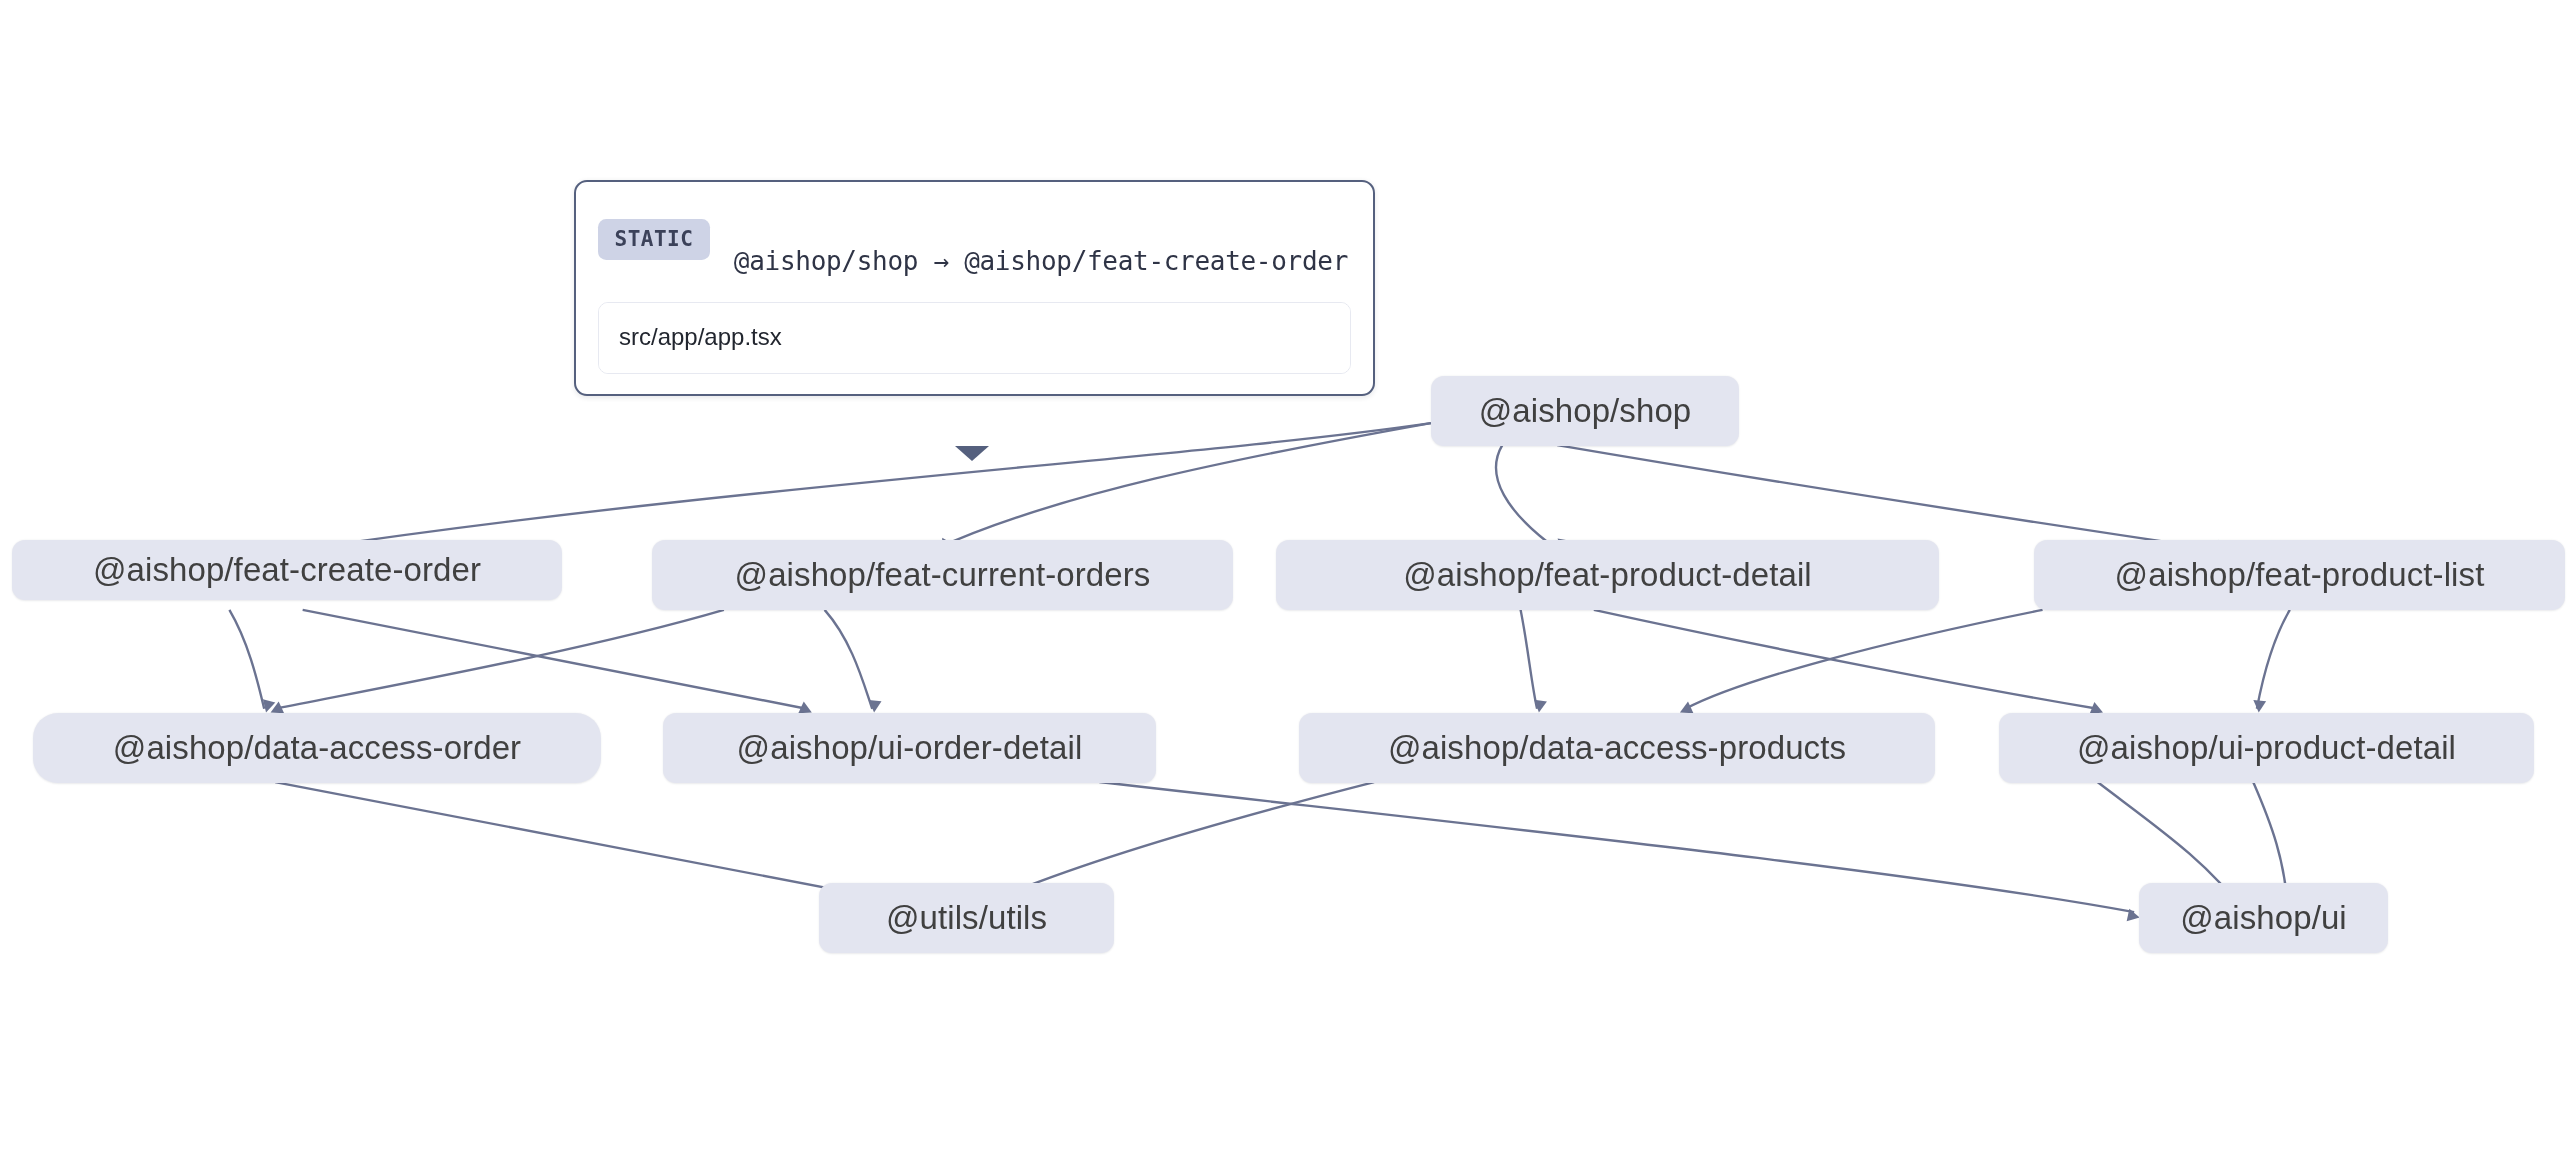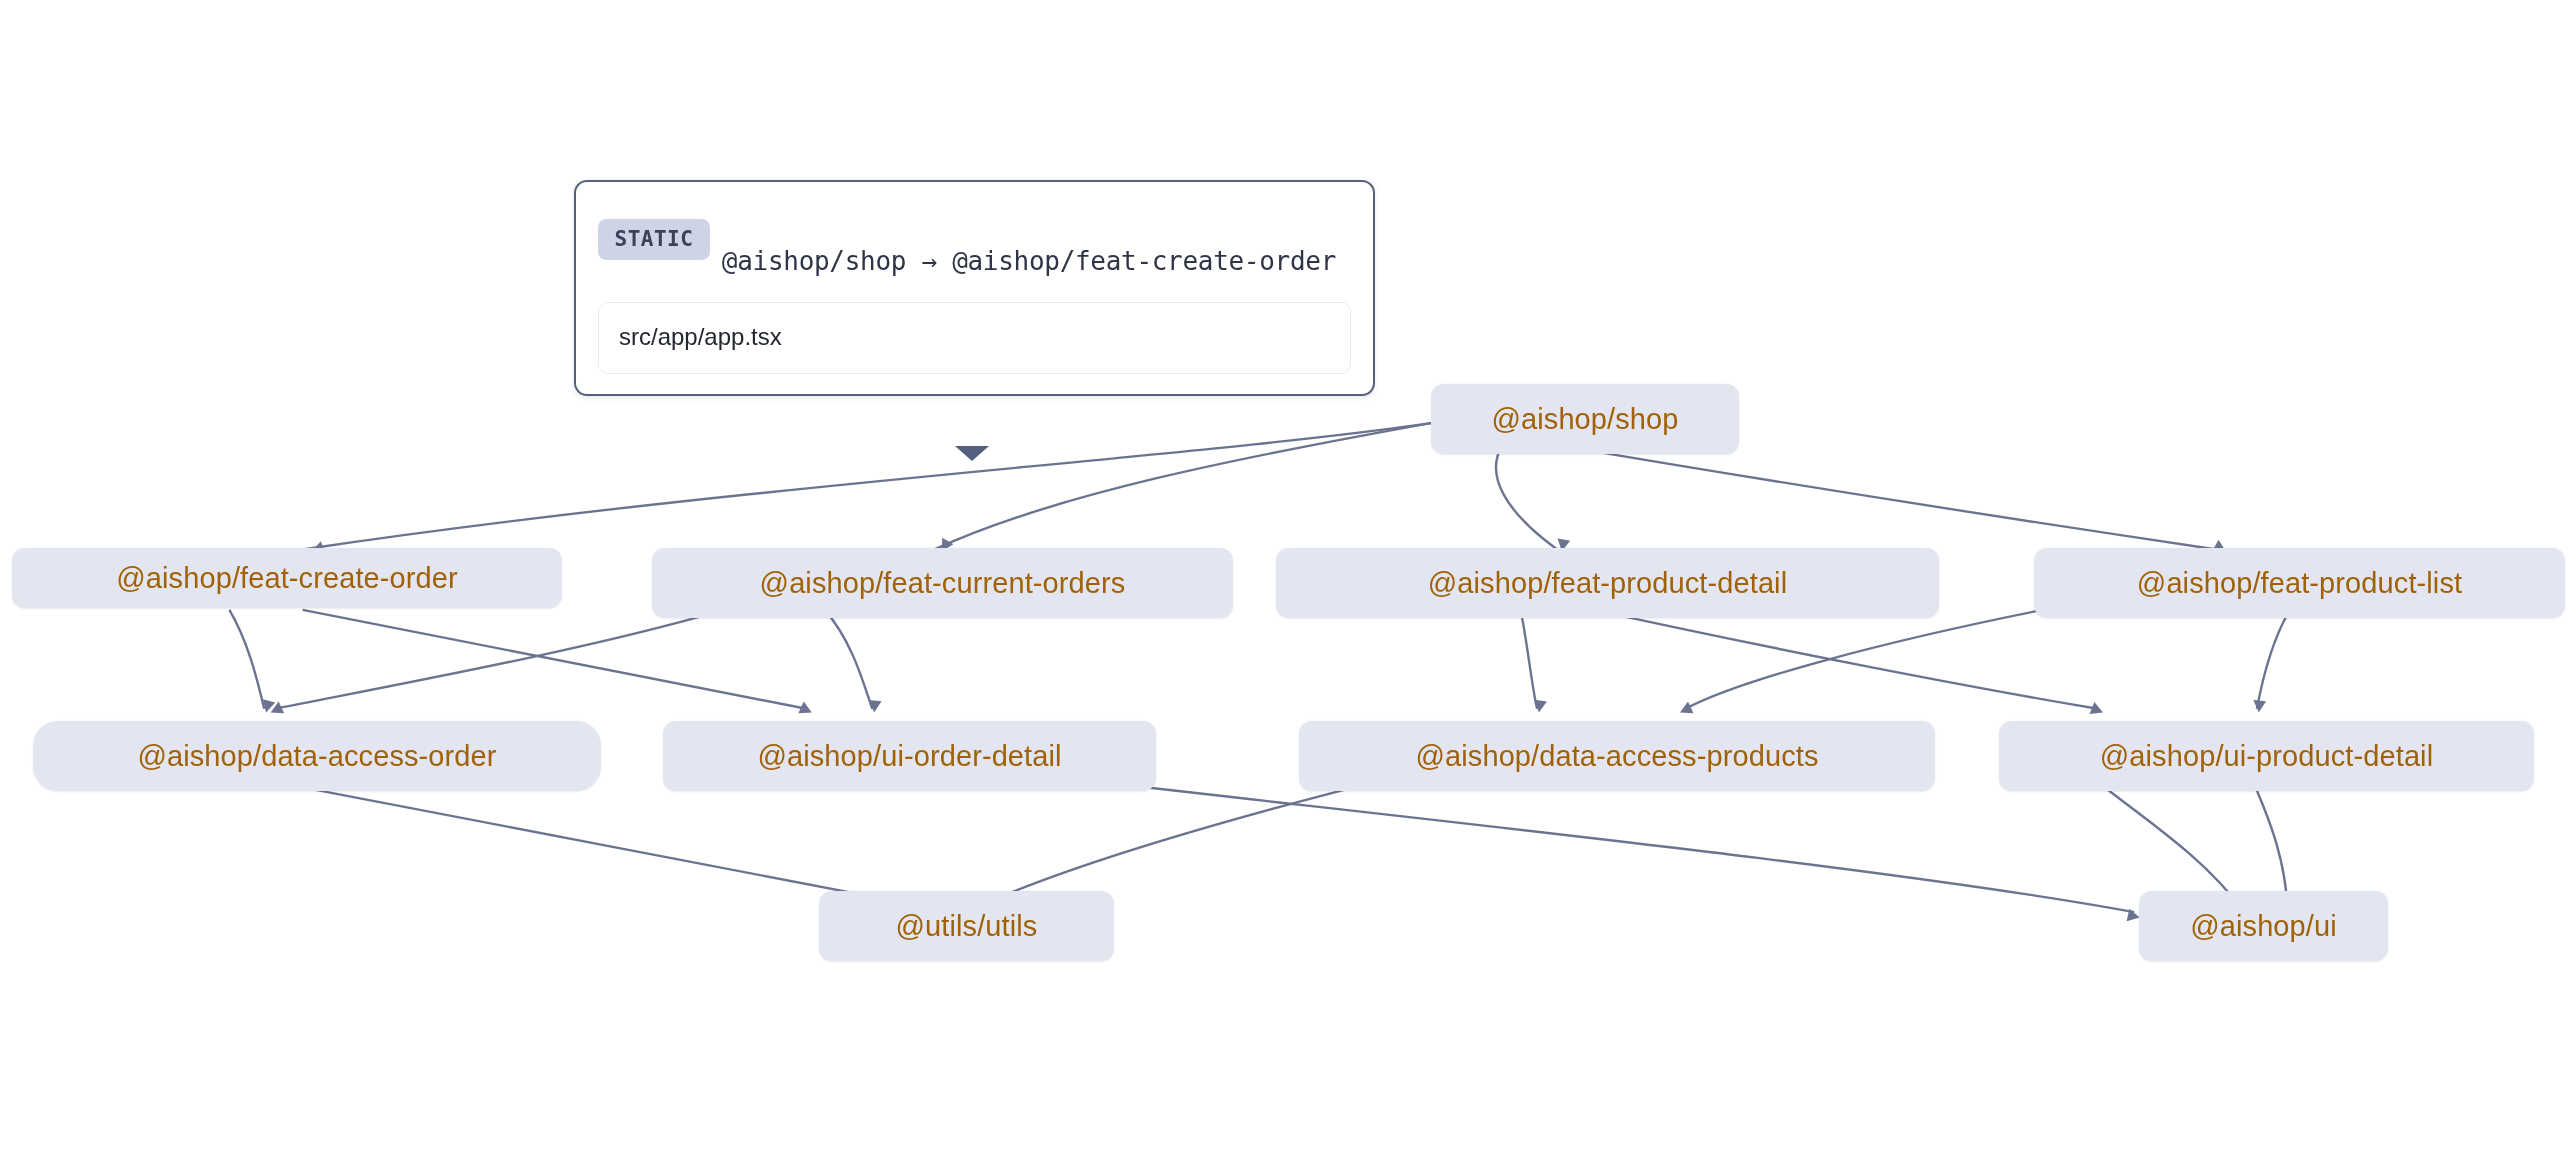--- a/index.html
+++ b/index.html
@@ -32,28 +32,27 @@
   }
 
   .graph-node {
     position: absolute;
     box-sizing: border-box;
     background: #e3e5f0;
     border-radius: 13px;
     display: flex;
     align-items: center;
     justify-content: center;
-    color: #a16207;
-    font-size: 29px;
+    color: #404040;
+    font-size: 33px;
     font-family: "Liberation Sans", sans-serif;
     letter-spacing: 0.1px;
     white-space: nowrap;
     box-shadow: 0 0.9px 1.8px rgba(40,45,70,0.10);
     cursor: pointer;
-    margin-top: 8px;
   }
 
   
   #node-tooltip {
     position: absolute;
     left: 574px;
     top: 180px;
     width: 801px;
     box-sizing: border-box;
     background: #ffffff;
@@ -70,21 +69,21 @@
     width: 0;
     height: 0;
     border-left: 17.4px solid transparent;
     border-right: 17.4px solid transparent;
     border-top: 15.6px solid #55607e;
     z-index: 21;
   }
   .tooltip-head {
     display: flex;
     align-items: center;
-    gap: 12px;
+    gap: 24px;
     margin-bottom: 26px;
   }
   .badge-static {
     background: #ced3e6;
     color: #3b4159;
     font-family: "DejaVu Sans Mono", monospace;
     font-weight: bold;
     font-size: 21px;
     letter-spacing: 0.5px;
     border-radius: 8.2px;

